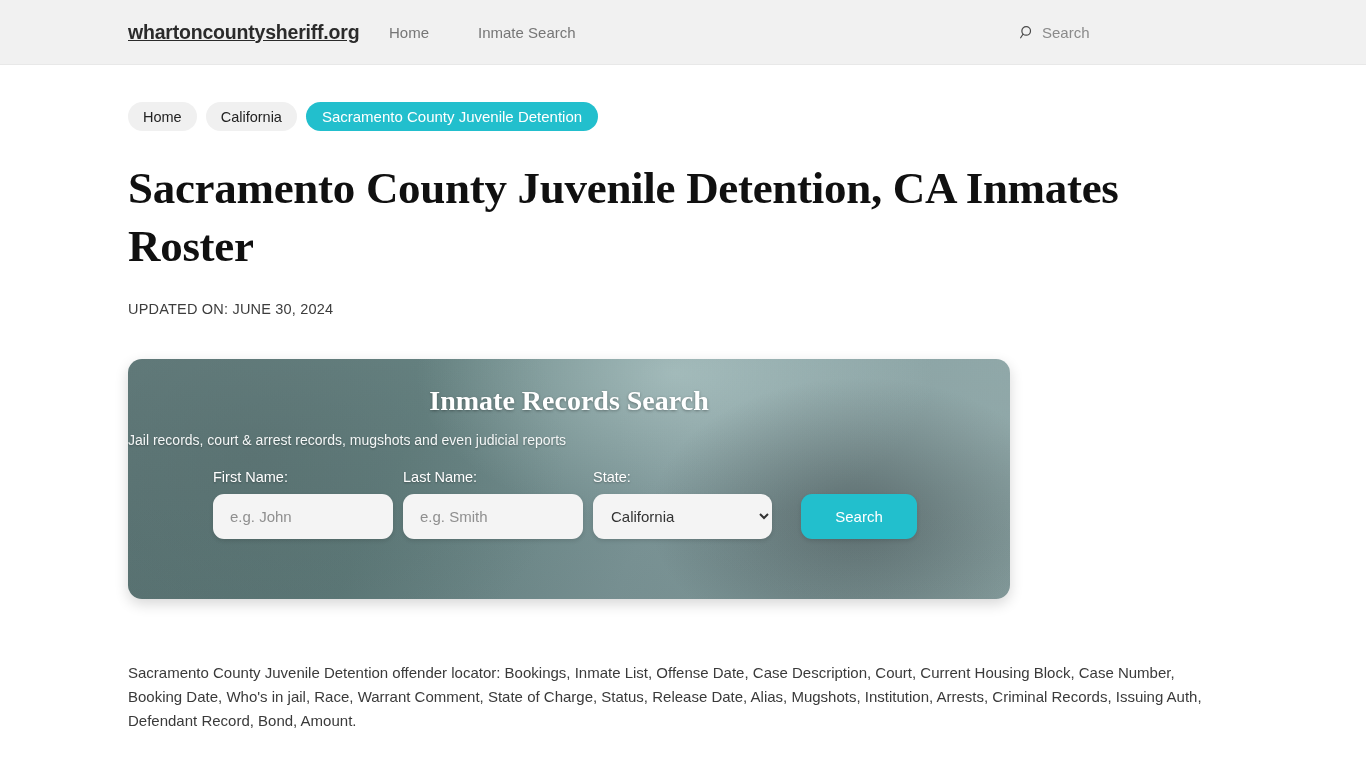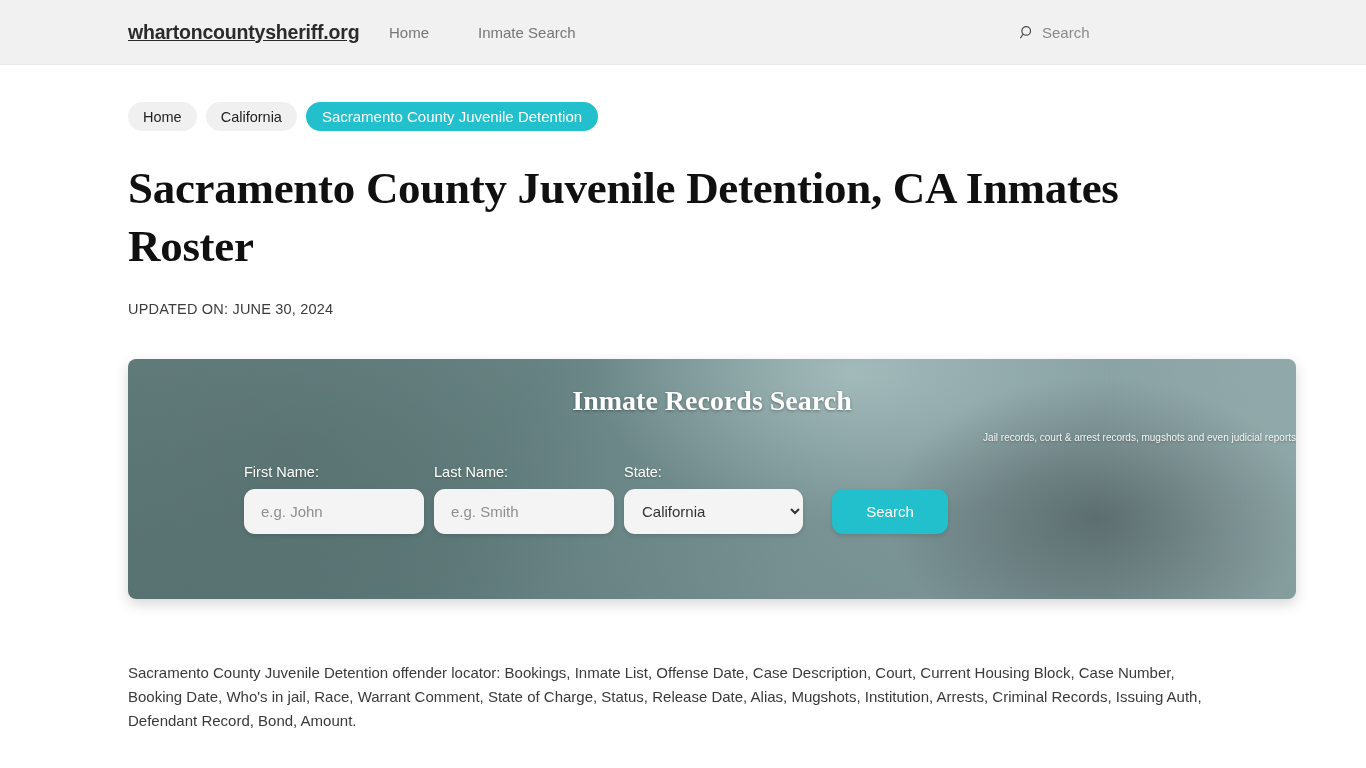--- a/index.html
+++ b/index.html
@@ -119,23 +119,23 @@
     margin-top: 26px;
     font-size: 14.5px;
     color: #3d3d3d;
     letter-spacing: 0.2px;
   }
 
   
   .search-card {
     position: relative;
     margin-top: 42px;
-    width: 1168px;
+    width: 882px;
     height: 240px;
-    border-radius: 8px;
+    border-radius: 14px;
     overflow: hidden;
     box-shadow: 0 5px 14px rgba(0,0,0,0.16);
     background:
       radial-gradient(ellipse 300px 200px at 83% 66%, rgba(60,72,74,0.55), rgba(60,72,74,0) 70%),
       radial-gradient(ellipse 360px 210px at 62% 6%,  rgba(198,221,219,0.50), rgba(198,221,219,0) 72%),
       radial-gradient(ellipse 420px 320px at 14% 40%, rgba(86,110,110,0.65), rgba(86,110,110,0) 75%),
       radial-gradient(ellipse 500px 260px at 98% 30%, rgba(150,174,175,0.55), rgba(150,174,175,0) 75%),
       linear-gradient(115deg, #5d7777 0%, #62807f 32%, #7c9698 60%, #8ba4a4 100%);
   }
 
@@ -155,35 +155,35 @@
     font-family: "Liberation Serif", serif;
     font-size: 28px;
     font-weight: 700;
     color: #ffffff;
     text-shadow: 0 1px 3px rgba(0,0,0,0.35);
   }
 
   .card-sub {
     position: relative;
     z-index: 2;
-    text-align: right;
+    text-align: left;
     margin-top: 15px;
-    font-size: 10px;
+    font-size: 14px;
     color: #f4f7f7;
     text-shadow: 0 1px 2px rgba(0,0,0,0.3);
   }
 
   .form-row {
     position: relative;
     z-index: 2;
     display: flex;
     align-items: flex-end;
     gap: 10px;
     margin-top: 21px;
-    padding-left: 116px;
+    padding-left: 85px;
   }
 
   .field {
     display: flex;
     flex-direction: column;
   }
 
   .field-label {
     font-size: 14.5px;
     color: #ffffff;

